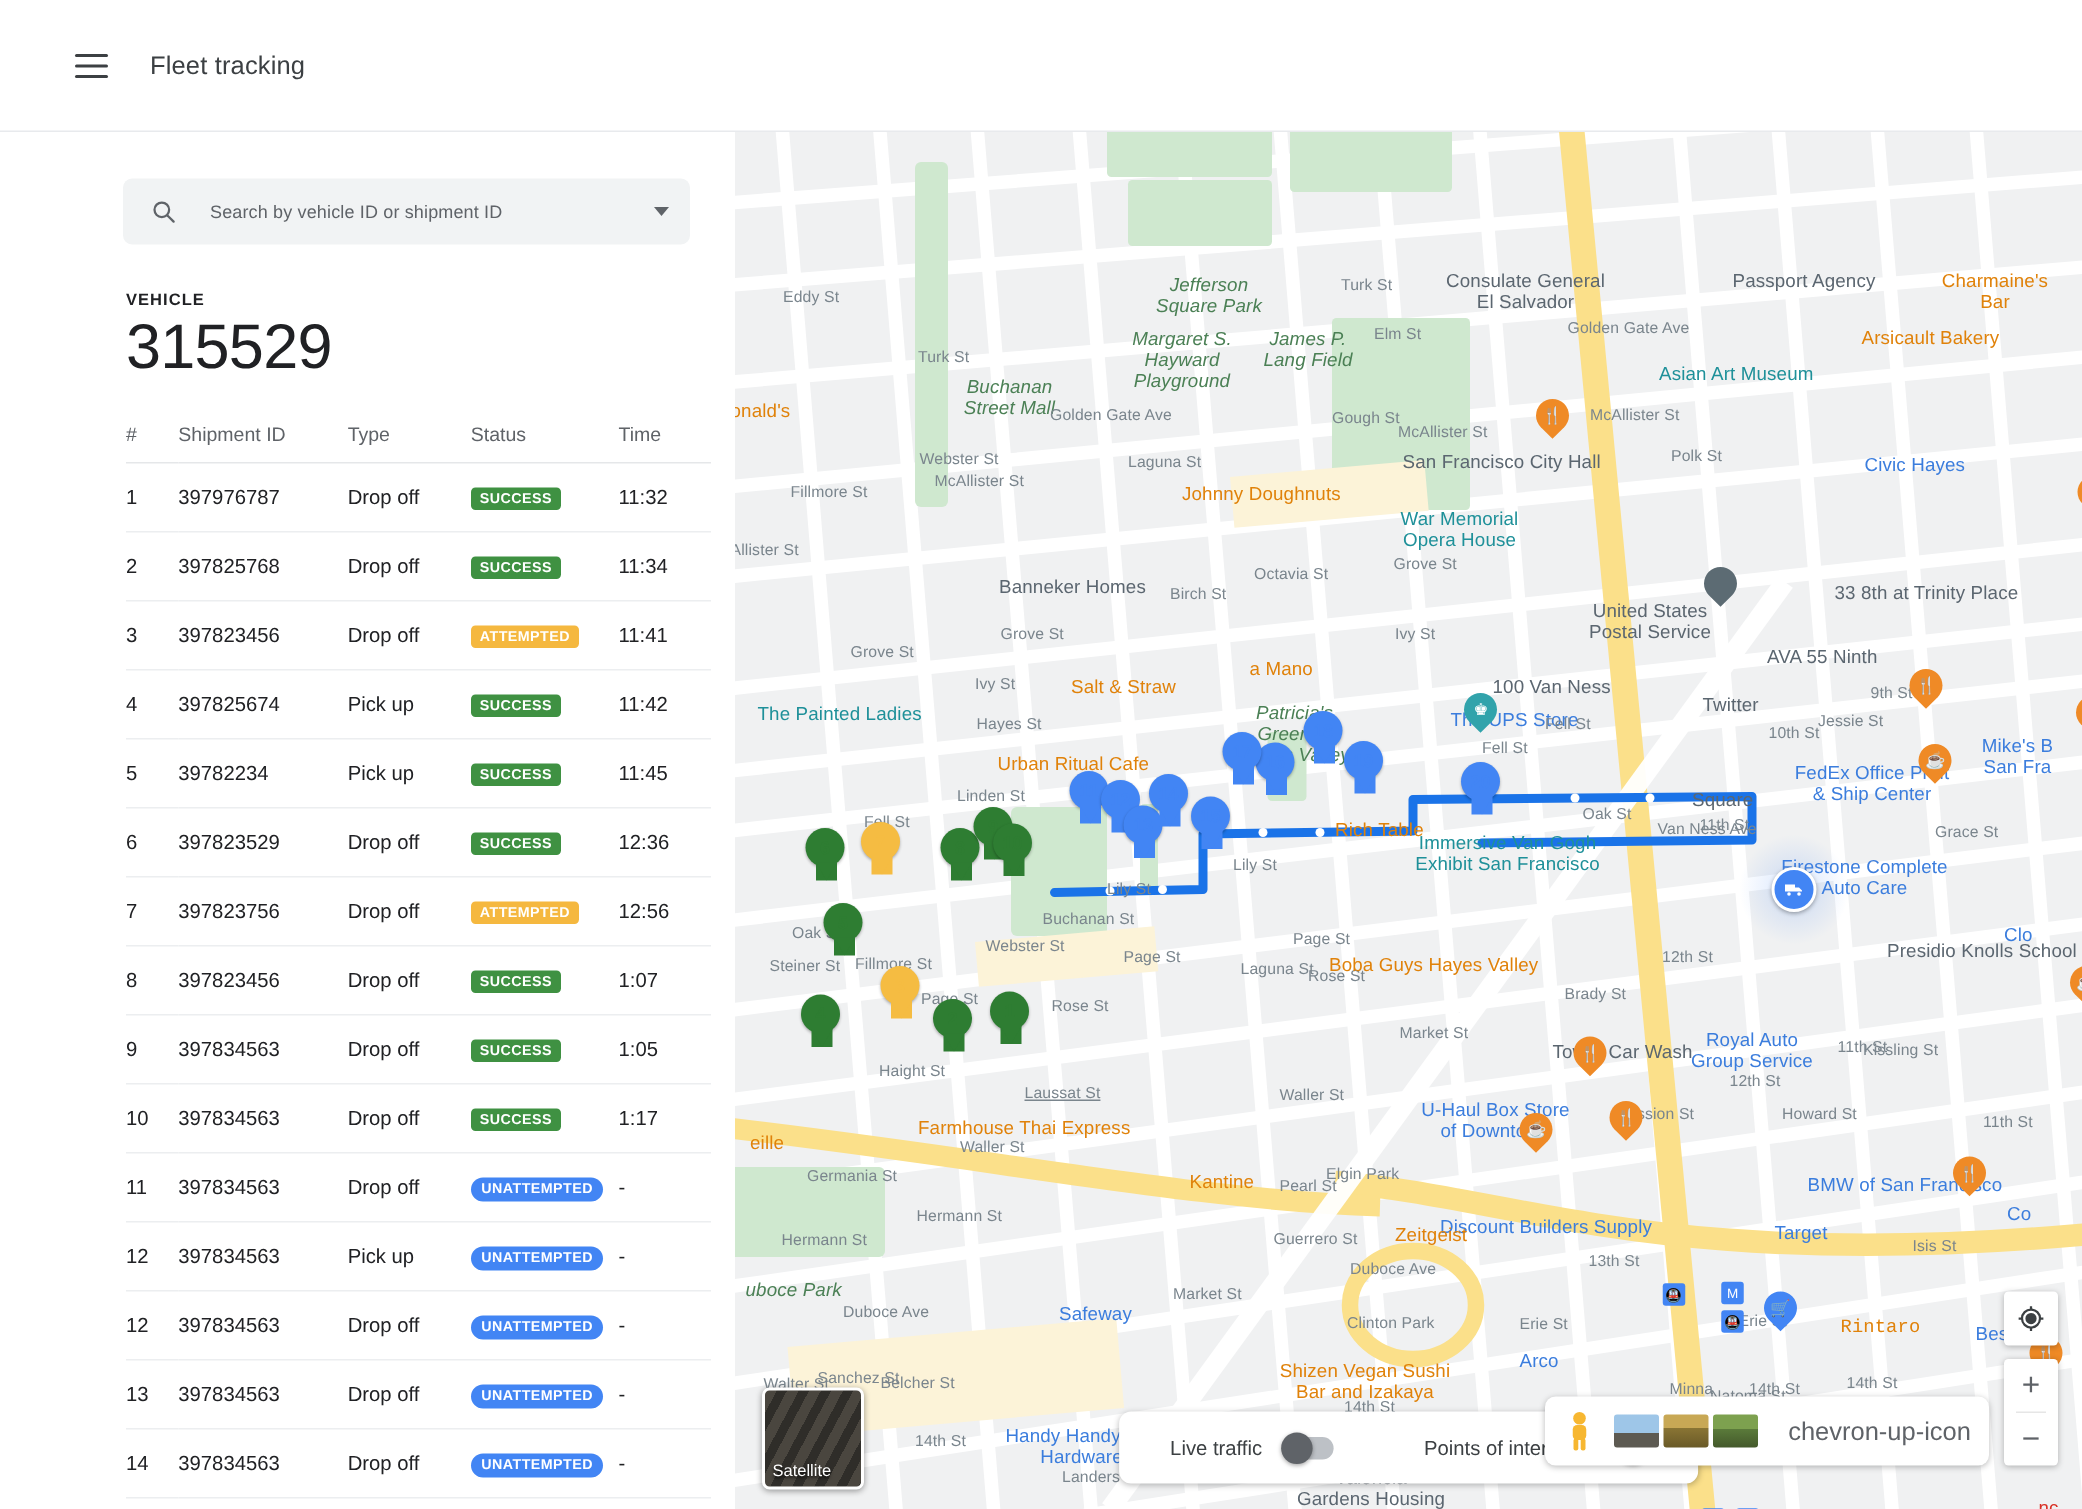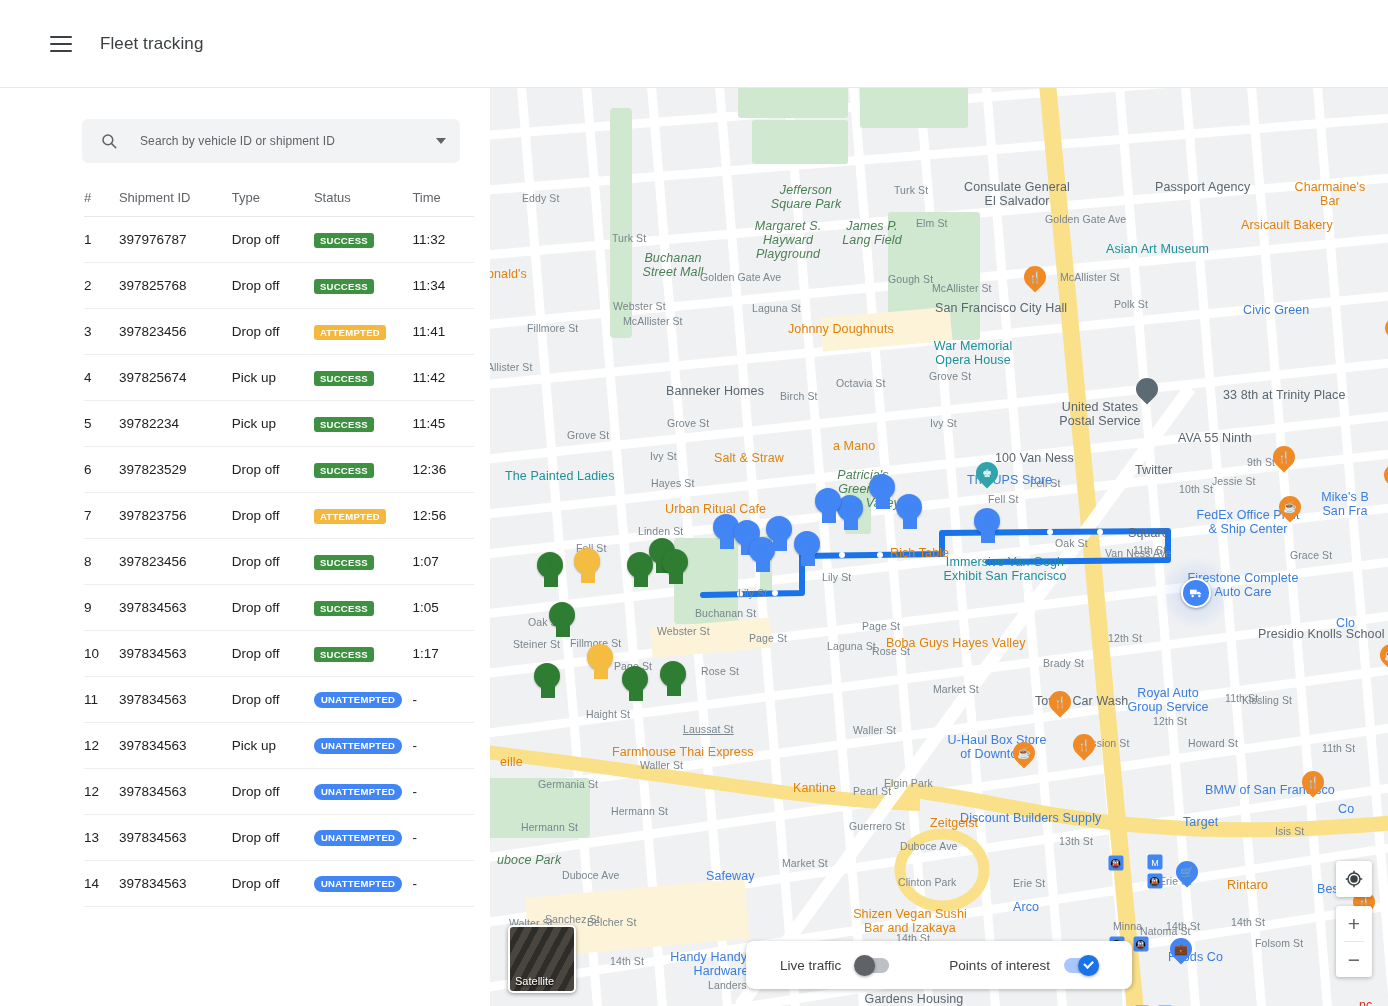--- a/index.html
+++ b/index.html
@@ -357,20 +357,24 @@
 
     <div class="search-box">
       <svg class="search-icon" viewBox="0 0 24 24" fill="none" stroke="#5f6368" stroke-width="2">
         <circle cx="10.5" cy="10.5" r="6.5"></circle>
         <line x1="15.5" y1="15.5" x2="21" y2="21" stroke-linecap="round"></line>
       </svg>
       <div class="search-input-txt">Search by vehicle ID or shipment ID</div>
       <div class="caret-down"></div>
     </div>
 
+    <div class="vehicle-block">
+      <div class="vehicle-label">VEHICLE</div>
+      <div class="vehicle-id">315529</div>
+    </div>
 
     <table class="ship-table">
       <colgroup>
         <col class="col-num">
           <col class="col-ship">
           <col class="col-type">
           <col class="col-status">
           <col class="col-time">
       </colgroup>
       <thead>
@@ -596,21 +600,21 @@
         <div class="lbl park c" style="left: 183px; top: 163px;">Buchanan
 Street Mall</div>
         <div class="lbl street" style="left: 210px; top: 184px;">Golden Gate Ave</div>
         <div class="lbl teal" style="left: 616px; top: 154px;">Asian Art Museum</div>
         <div class="lbl street" style="left: 570px; top: 184px;">McAllister St</div>
         <div class="lbl poi" style="left: -3px; top: 179px;">onald's</div>
         <div class="lbl street" style="left: 398px; top: 186px;">Gough St</div>
         <div class="lbl street" style="left: 442px; top: 195px;">McAllister St</div>
         <div class="lbl " style="left: 445px; top: 213px;">San Francisco City Hall</div>
         <div class="lbl street" style="left: 624px; top: 211px;">Polk St</div>
-        <div class="lbl shop" style="left: 753px; top: 215px;">Civic Green</div>
+        <div class="lbl shop" style="left: 753px; top: 215px;">Civic Hayes</div>
         <div class="lbl poi" style="left: 298px; top: 234px;">Johnny Doughnuts</div>
         <div class="lbl street" style="left: 123px; top: 213px;">Webster St</div>
         <div class="lbl street" style="left: 37px; top: 235px;">Fillmore St</div>
         <div class="lbl street" style="left: 133px; top: 228px;">McAllister St</div>
         <div class="lbl teal c" style="left: 483px; top: 251px;">War Memorial
 Opera House</div>
         <div class="lbl street" style="left: -3px; top: 274px;">Allister St</div>
         <div class="lbl " style="left: 176px; top: 296px;">Banneker Homes</div>
         <div class="lbl street" style="left: 290px; top: 303px;">Birch St</div>
         <div class="lbl street" style="left: 346px; top: 290px;">Octavia St</div>
@@ -707,21 +711,21 @@
         <div class="lbl street" style="left: 410px; top: 753px;">Duboce Ave</div>
         <div class="lbl street" style="left: 569px; top: 748px;">13th St</div>
         <div class="lbl street" style="left: 785px; top: 738px;">Isis St</div>
         <div class="lbl park" style="left: 7px; top: 765px;">uboce Park</div>
         <div class="lbl street" style="left: 72px; top: 782px;">Duboce Ave</div>
         <div class="lbl shop" style="left: 216px; top: 781px;">Safeway</div>
         <div class="lbl street" style="left: 292px; top: 770px;">Market St</div>
         <div class="lbl street" style="left: 408px; top: 789px;">Clinton Park</div>
         <div class="lbl street" style="left: 523px; top: 790px;">Erie St</div>
         <div class="lbl street" style="left: 669px; top: 788px;">Erie St</div>
-        <div class="lbl poi" style="left: 737px; top: 790px;">Rintaro</div>
+        <div class="lbl poi" style="left: 737px; top: 790px; font-family: Liberation Mono, monospace;">Rintaro</div>
         <div class="lbl shop" style="left: 827px; top: 794px;">Best Buy</div>
         <div class="lbl street" style="left: 19px; top: 830px;">Walter St</div>
         <div class="lbl street" style="left: 55px; top: 826px;">Sanchez St</div>
         <div class="lbl street" style="left: 97px; top: 829px;">Belcher St</div>
         <div class="lbl poi c" style="left: 420px; top: 819px;">Shizen Vegan Sushi
 Bar and Izakaya</div>
         <div class="lbl shop" style="left: 523px; top: 812px;">Arco</div>
         <div class="lbl street" style="left: 406px; top: 845px;">14th St</div>
         <div class="lbl street" style="left: 676px; top: 833px;">14th St</div>
         <div class="lbl street" style="left: 741px; top: 829px;">14th St</div>
@@ -901,20 +905,34 @@
           </div>
       </div>
       <div class="toggle-row">
         <div class="t-label">Points of interest</div>
         <div class="switch on">
             <div class="knob"></div>
           </div>
       </div>
     </div>
 
+    <div class="streetview-bar">
+      <svg class="pegman" viewBox="0 0 22 28">
+        <circle cx="11" cy="5.5" r="4.2" fill="#f7b731"></circle>
+        <rect x="6.5" y="10" width="9" height="10" rx="3" fill="#f7b731"></rect>
+        <rect x="7" y="19" width="3.2" height="8" rx="1.4" fill="#f7b731"></rect>
+        <rect x="11.8" y="19" width="3.2" height="8" rx="1.4" fill="#f7b731"></rect>
+      </svg>
+      <div class="sv-tiles">
+        <div class="sv-tile sv-t1"></div>
+        <div class="sv-tile sv-t2"></div>
+        <div class="sv-tile sv-t3"></div>
+      </div>
+      <div class="chev-up">chevron-up-icon</div>
+    </div>
 
     <div class="map-btn-col">
       <div class="map-btn">
         <svg width="18" height="18" viewBox="0 0 24 24" fill="none" stroke="#3c4043" stroke-width="2">
           <circle cx="12" cy="12" r="4" fill="#3c4043"></circle>
           <circle cx="12" cy="12" r="8"></circle>
           <line x1="12" y1="1" x2="12" y2="4"></line>
             <line x1="12" y1="20" x2="12" y2="23"></line>
           <line x1="1" y1="12" x2="4" y2="12"></line>
             <line x1="20" y1="12" x2="23" y2="12"></line>

